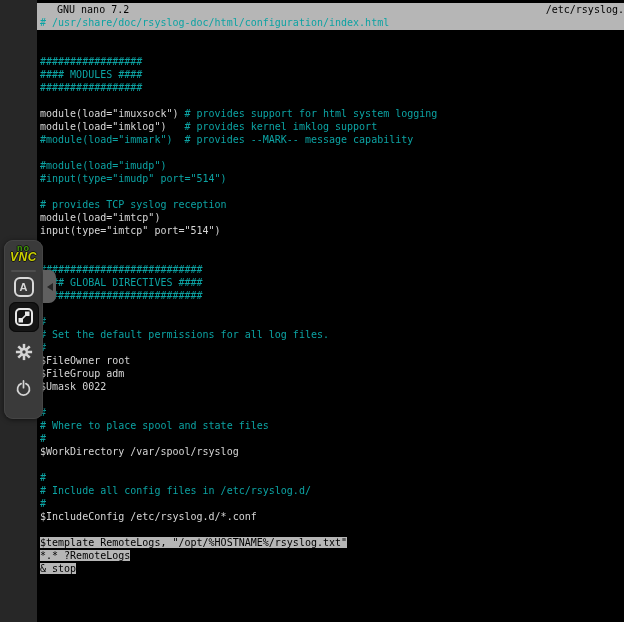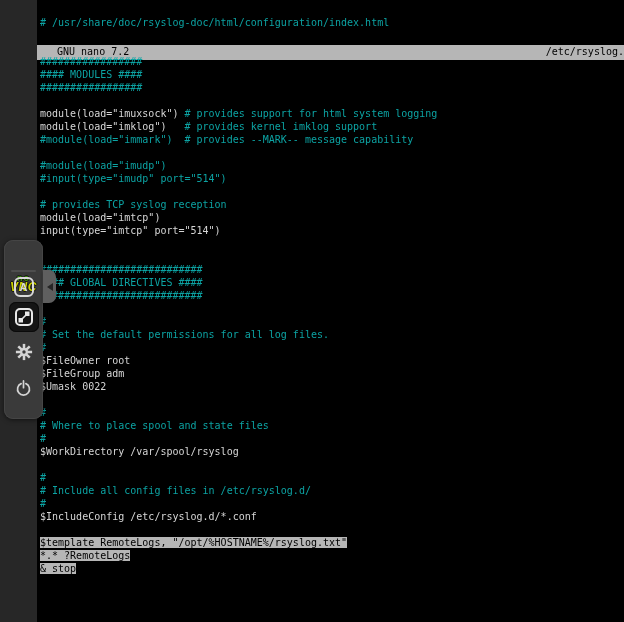--- a/index.html
+++ b/index.html
@@ -7,25 +7,25 @@
     width:624px;height:622px;overflow:hidden;position:relative;
     background:var(--terminal_bg,#000);
     font-family:"DejaVu Sans Mono", monospace;
   }
   .left-strip{
     position:absolute;left:0;top:0;width:37px;height:622px;
     background:var(--page_bg,#272727);
   }
   
   .titlebar{
-    position:absolute;left:37px;top:3px;right:0;height:15px;
+    position:absolute;left:37px;top:3px;right:0;height:27px;
     background:var(--selection,#b6b6b6);color:#000;
     font:10px/13px "DejaVu Sans Mono", monospace;
     display:flex;justify-content:space-between;
-    padding-left:20px;box-sizing:border-box;white-space:pre;margin-top:42px;
+    padding-left:20px;box-sizing:border-box;white-space:pre;
   }
   
   .lines{
     position:absolute;left:40px;top:16px;right:0;
   }
   .tline{
     height:13px;white-space:pre;
     font:10px/13px "DejaVu Sans Mono", monospace;
     color:var(--fg,#d6d6d6);
   }
@@ -41,21 +41,20 @@
   }
   .logo{
     position:absolute;top:4px;left:0;width:100%;
     display:flex;flex-direction:column;align-items:center;
     font-family:"Liberation Sans", sans-serif;font-weight:bold;
   }
   .logo-no{
     font-size:9px;line-height:8px;letter-spacing:1px;
     color:var(--logo_green,#3f9606);
     text-shadow:1px 0 #161616,-1px 0 #161616,0 1px #161616,0 -1px #161616;
-    margin-top:30px;
   }
   .logo-vnc{
     font-size:12px;line-height:11px;letter-spacing:0.5px;
     color:var(--logo_yellow,#cbd100);
     text-shadow:1px 0 #161616,-1px 0 #161616,0 1px #161616,0 -1px #161616;
     font-style:italic;
   }
   .pdivider{
     position:absolute;top:30px;left:7px;right:7px;height:2px;
     background:#4e4e4e;border-radius:1px;

